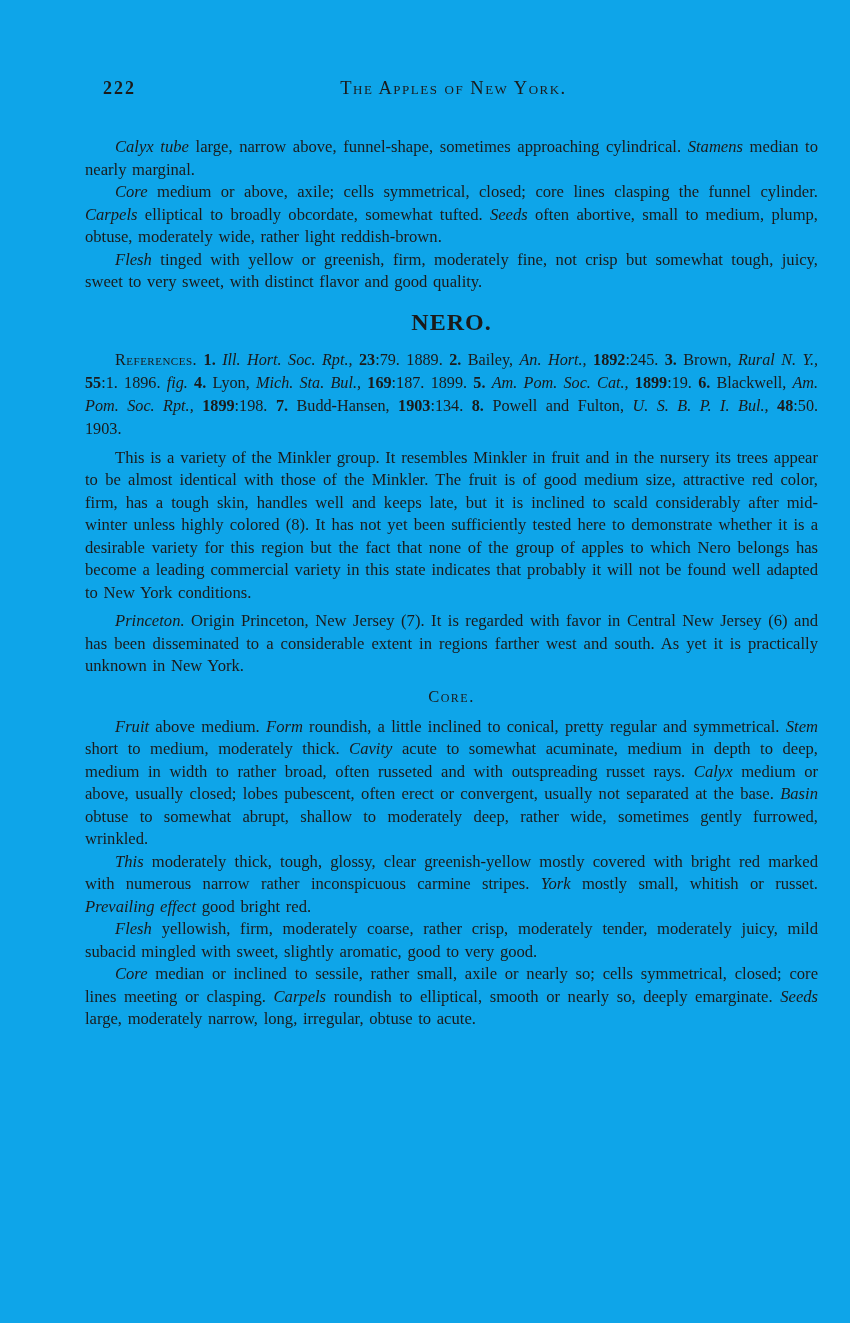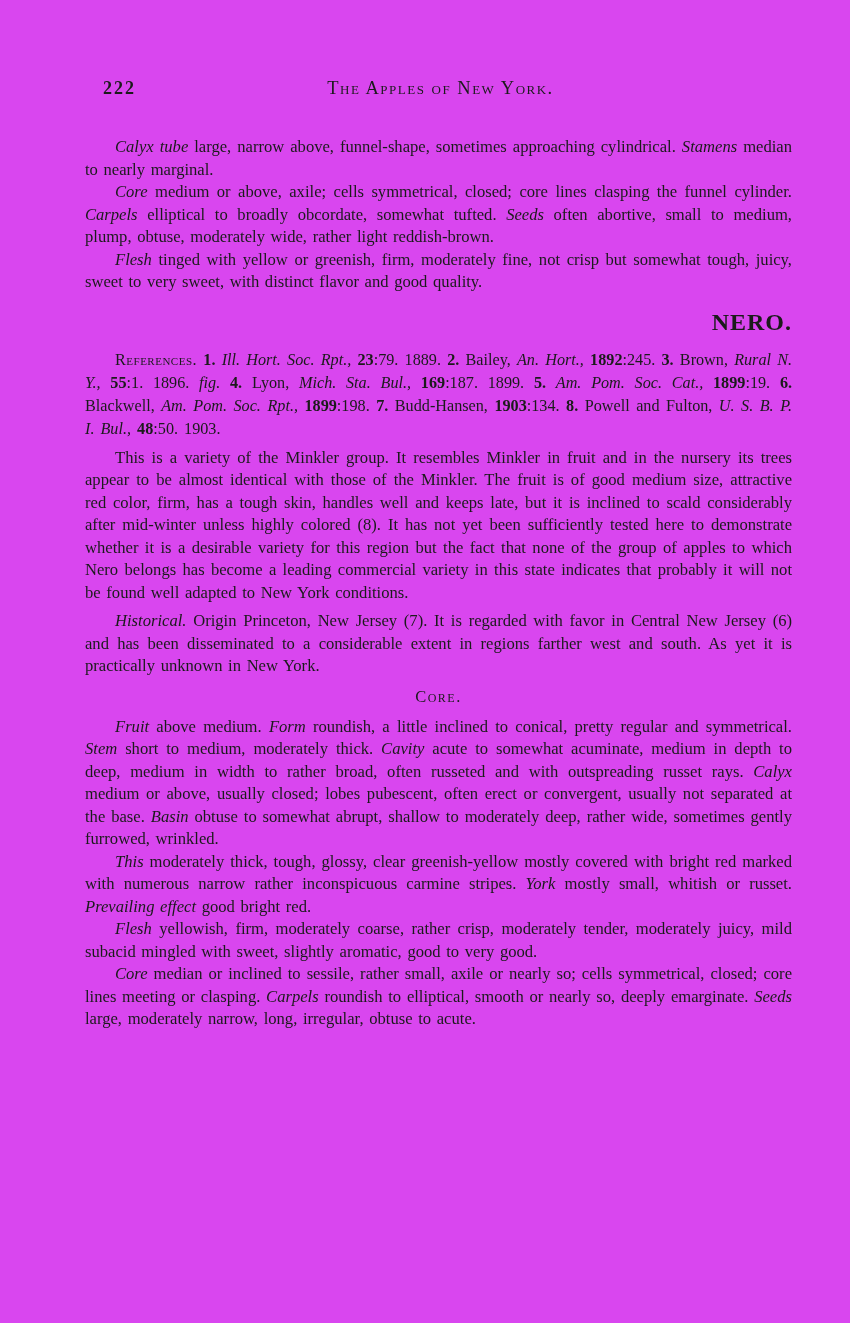--- a/index.html
+++ b/index.html
@@ -5,25 +5,25 @@
   html, body {
     margin: 0;
     padding: 0;
     background: #e8e8e8;
   }
   .page {
     position: relative;
     width: 850px;
     height: 1323px;
     margin: 0 auto;
-    background: #d946ef;
+    background: #0ea5e9;
     color: #1b1b1b;
     font-family: "Liberation Serif", "DejaVu Serif", serif;
     box-sizing: border-box;
-    padding: 78px 58px 0 85px;
+    padding: 78px 32px 0 85px;
     overflow: hidden;
   }
   .running-head {
     position: relative;
     height: 24px;
     margin-bottom: 34px;
   }
   .pagenum {
     position: absolute;
     left: 18px;
@@ -58,21 +58,21 @@
   .bp.spaced {
     margin-top: 6px;
   }
   .sc {
     font-variant: small-caps;
     letter-spacing: 0.5px;
     font-family: Liberation Serif, serif;
   }
   .h-variety {
     margin: 15px 0 13px 0;
-    text-align: right;
+    text-align: center;
     font-size: 24px;
     font-weight: bold;
     letter-spacing: 1px;
   }
   .h-section {
     margin: 9px 0 9px 0;
     text-align: center;
     font-variant: small-caps;
     font-weight: normal;
     font-size: 16.5px;
@@ -89,20 +89,20 @@
     <span class="pagenum">222</span>
     <span class="running-title">The Apples of New York.</span>
   </header>
   <main>
       <p class="bp"><i>Calyx tube</i> large, narrow above, funnel-shape, sometimes approaching cylindrical.  <i>Stamens</i> median to nearly marginal.</p>
       <p class="bp"><i>Core</i> medium or above, axile; cells symmetrical, closed; core lines clasping the funnel cylinder.  <i>Carpels</i> elliptical to broadly obcordate, somewhat tufted.  <i>Seeds</i> often abortive, small to medium, plump, obtuse, moderately wide, rather light reddish-brown.</p>
       <p class="bp"><i>Flesh</i> tinged with yellow or greenish, firm, moderately fine, not crisp but somewhat tough, juicy, sweet to very sweet, with distinct flavor and good quality.</p>
       <h2 class="h-variety">NERO.</h2>
       <p class="bp refs"><span class="sc">References.</span>  <b>1.</b> <i>Ill. Hort. Soc. Rpt.,</i> <b>23</b>:79. 1889.  <b>2.</b> Bailey, <i>An. Hort.,</i> <b>1892</b>:245.  <b>3.</b> Brown, <i>Rural N. Y.,</i> <b>55</b>:1. 1896. <i>fig.</i>  <b>4.</b> Lyon, <i>Mich. Sta. Bul.,</i> <b>169</b>:187. 1899.  <b>5.</b> <i>Am. Pom. Soc. Cat.,</i> <b>1899</b>:19.  <b>6.</b> Blackwell, <i>Am. Pom. Soc. Rpt.,</i> <b>1899</b>:198.  <b>7.</b> Budd-Hansen, <b>1903</b>:134.  <b>8.</b> Powell and Fulton, <i>U. S. B. P. I. Bul.,</i> <b>48</b>:50. 1903.</p>
       <p class="bp spaced">This is a variety of the Minkler group.  It resembles Minkler in fruit and in the nursery its trees appear to be almost identical with those of the Minkler. The fruit is of good medium size, attractive red color, firm, has a tough skin, handles well and keeps late, but it is inclined to scald considerably after mid-winter unless highly colored (8).  It has not yet been sufficiently tested here to demonstrate whether it is a desirable variety for this region but the fact that none of the group of apples to which Nero belongs has become a leading commercial variety in this state indicates that probably it will not be found well adapted to New York conditions.</p>
-      <p class="bp spaced"><i>Historical.</i>  Origin Princeton, New Jersey (7).  It is regarded with favor in Central New Jersey (6) and has been disseminated to a considerable extent in regions farther west and south.  As yet it is practically unknown in New York.</p>
+      <p class="bp spaced"><i>Princeton.</i>  Origin Princeton, New Jersey (7).  It is regarded with favor in Central New Jersey (6) and has been disseminated to a considerable extent in regions farther west and south.  As yet it is practically unknown in New York.</p>
       <h3 class="h-section">Core.</h3>
       <p class="bp"><i>Fruit</i> above medium.  <i>Form</i> roundish, a little inclined to conical, pretty regular and symmetrical.  <i>Stem</i> short to medium, moderately thick.  <i>Cavity</i> acute to somewhat acuminate, medium in depth to deep, medium in width to rather broad, often russeted and with outspreading russet rays.  <i>Calyx</i> medium or above, usually closed; lobes pubescent, often erect or convergent, usually not separated at the base.  <i>Basin</i> obtuse to somewhat abrupt, shallow to moderately deep, rather wide, sometimes gently furrowed, wrinkled.</p>
       <p class="bp"><i>This</i> moderately thick, tough, glossy, clear greenish-yellow mostly covered with bright red marked with numerous narrow rather inconspicuous carmine stripes.  <i>York</i> mostly small, whitish or russet.  <i>Prevailing effect</i> good bright red.</p>
       <p class="bp"><i>Flesh</i> yellowish, firm, moderately coarse, rather crisp, moderately tender, moderately juicy, mild subacid mingled with sweet, slightly aromatic, good to very good.</p>
       <p class="bp"><i>Core</i> median or inclined to sessile, rather small, axile or nearly so; cells symmetrical, closed; core lines meeting or clasping.  <i>Carpels</i> roundish to elliptical, smooth or nearly so, deeply emarginate.  <i>Seeds</i> large, moderately narrow, long, irregular, obtuse to acute.</p>
     </main>
 </div>
 
 </body></html>

